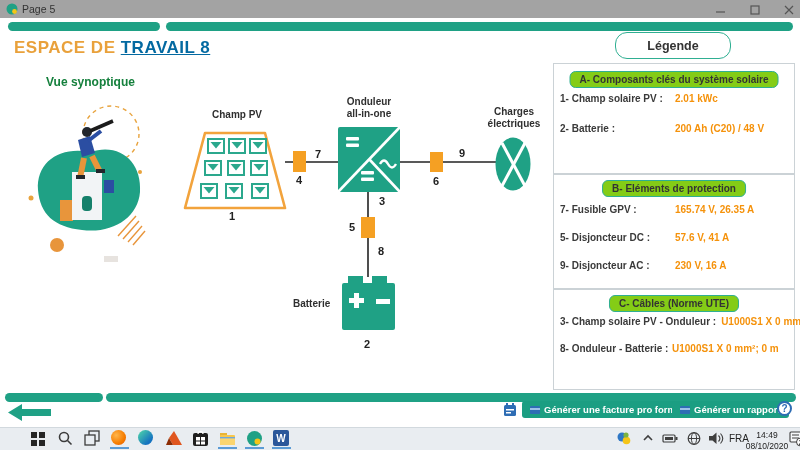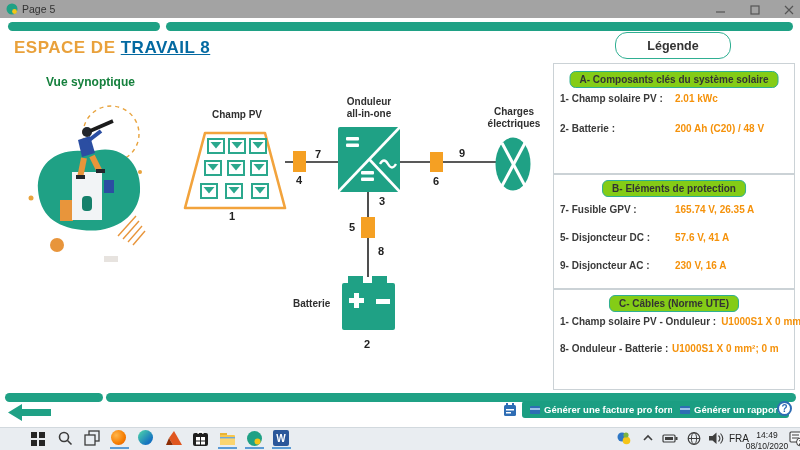--- a/index.html
+++ b/index.html
@@ -211,21 +211,21 @@
   </div>
   <div class="lrow" style="top:85px;">
     <span class="llabel">9- Disjoncteur AC :</span>
     <span class="lvalue lv-a">230 V, 16 A</span>
   </div>
 </div>
 
 <div class="lsection" style="top:289px;height:101px;padding-left:20px;">
   <div class="lheader" style="top:5px;">C- Câbles (Norme UTE)</div>
   <div class="lrow lrow-inline" style="top:26px;">
-    <span class="llabel">1- Champ solaire PV - Onduleur :</span>
+    <span class="llabel">3- Champ solaire PV - Onduleur :</span>
     <span class="lvalue">U1000S1 X 0 mm²; 0 m</span>
   </div>
   <div class="lrow" style="top:53px;">
     <span class="llabel">8- Onduleur - Batterie :</span>
     <span class="lvalue lv-c">U1000S1 X 0 mm²; 0 m</span>
   </div>
 </div>
 
 <div class="bar" style="left:5px; top:393px; width:98px;"></div>
 <div class="bar" style="left:106px; top:393px; width:690px;"></div>

